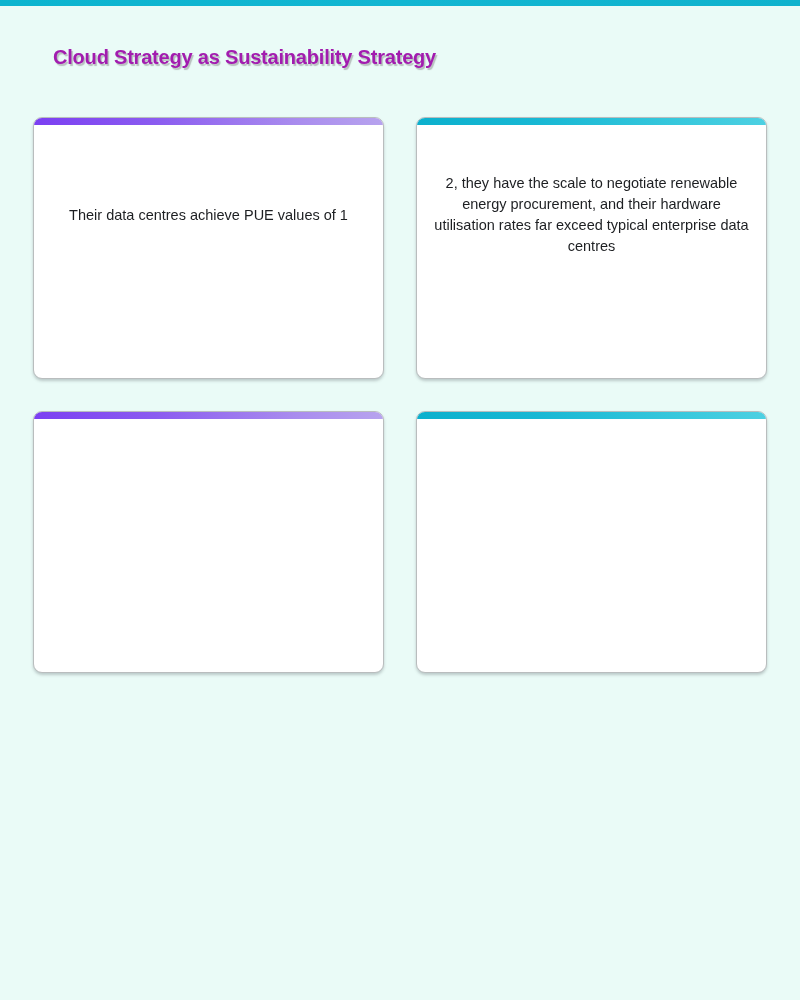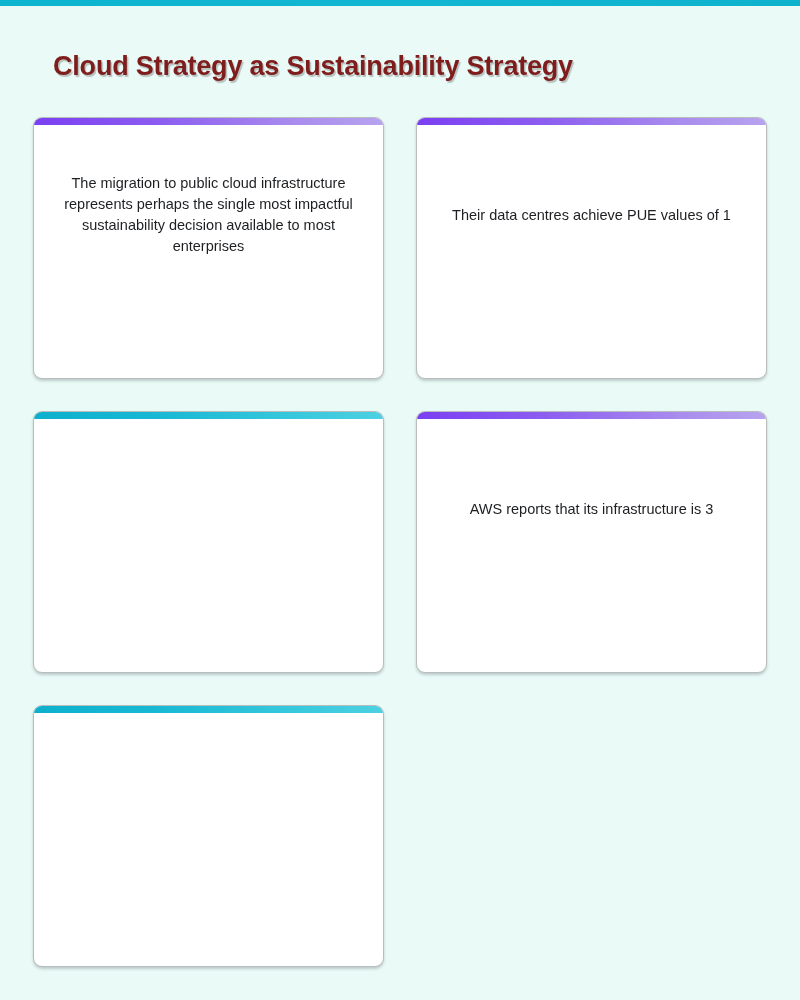--- a/index.html
+++ b/index.html
@@ -19,23 +19,23 @@
     top: 0;
     left: 0;
     width: 800px;
     height: 6px;
     background: linear-gradient(90deg, #0cb4cf 0%, #12b6d2 50%, #0fb2cd 100%);
   }
   .page-title {
     position: absolute;
     left: 53px;
     top: 33px;
-    font-size: 27px;
+    font-size: 20px;
     font-weight: bold;
-    color: #7f1d1d;
+    color: #a21caf;
     letter-spacing: -0.2px;
     text-shadow: 1.5px 1.5px 1px rgba(120,120,120,0.45);
     white-space: nowrap;
   }
   .cards-grid {
     position: absolute;
     left: 33px;
     top: 117px;
     width: 734px;
     display: grid;
@@ -88,43 +88,37 @@
 </style>
 </head>
 <body>
 
 <div class="top-accent-bar"></div>
 
 <h1 class="page-title">Cloud Strategy as Sustainability Strategy</h1>
 
 <div class="cards-grid">
 
-  <div class="card accent-purple">
-    <div class="card-accent"></div>
-    <div class="card-body">
-      <p class="card-text">The migration to public cloud infrastructure represents perhaps the single most impactful sustainability decision available to most enterprises</p>
-    </div>
-  </div>
 
 
   <div class="card accent-purple">
     <div class="card-accent"></div>
     <div class="card-body">
       <p class="card-text">Their data centres achieve PUE values of 1</p>
     </div>
   </div>
 
   <div class="card accent-teal">
     <div class="card-accent"></div>
+    <div class="card-body">
+      <p class="card-text">2, they have the scale to negotiate renewable energy procurement, and their hardware utilisation rates far exceed typical enterprise data centres</p>
+    </div>
   </div>
 
   <div class="card accent-purple">
     <div class="card-accent"></div>
-    <div class="card-body">
-      <p class="card-text">AWS reports that its infrastructure is 3</p>
-    </div>
   </div>
 
   <div class="card accent-teal">
     <div class="card-accent"></div>
   </div>
 
 </div>
 
 </body></html>

